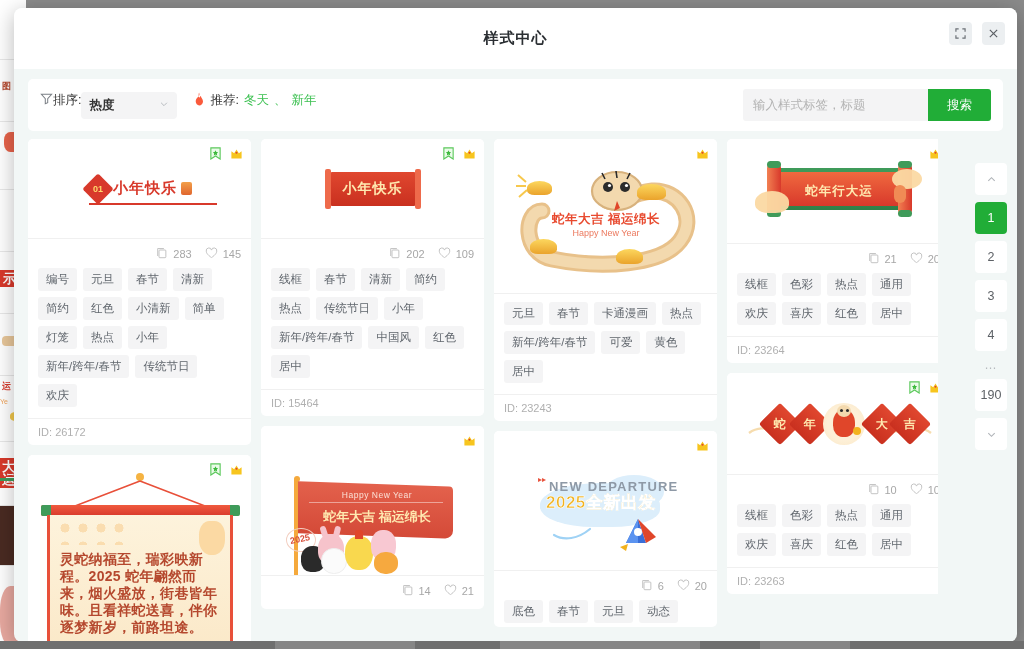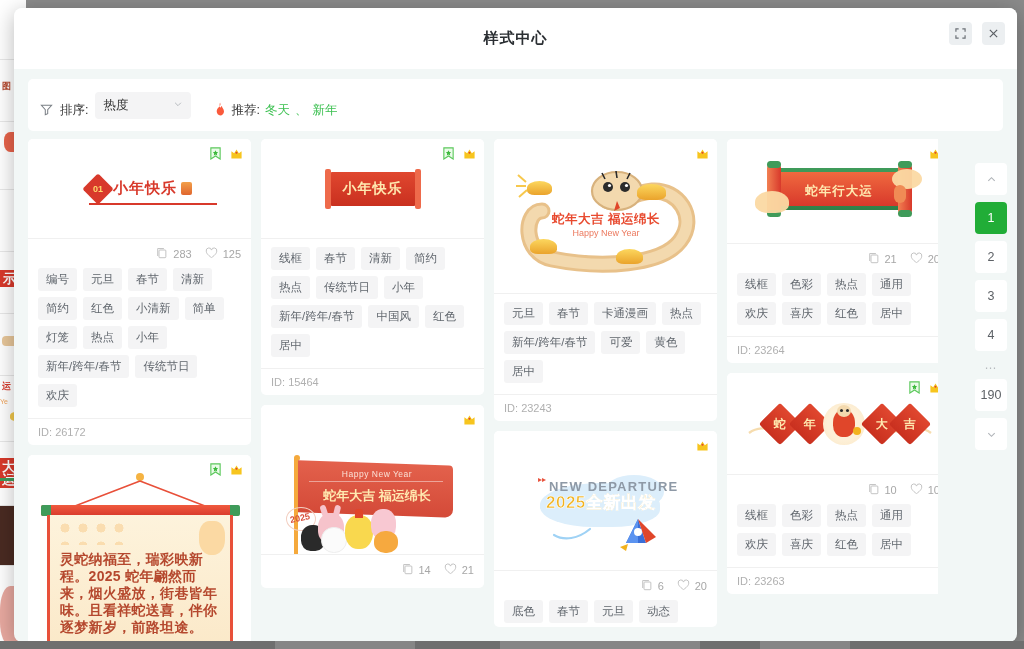--- a/index.html
+++ b/index.html
@@ -57,26 +57,26 @@
   }
   .hdr-btn svg { display: block; }
 
   
   #toolbar-wrap { padding: 10px 14px 0 14px; }
   #toolbar {
     height: 52px; background: #fff; border-radius: 5px;
     display: flex; align-items: center; padding: 0 12px;
     position: relative;
   }
-  .tb-left { display: flex; align-items: flex-end; gap: 7px; font-size: 12.5px; color: #333; }
+  .tb-left { display: flex; align-items: flex-start; font-size: 12.5px; color: #333; }
   .tb-label { color: #333; font-size: 12.5px; }
   .sort-select {
     width: 96px; height: 27px; background: #f4f4f5; border-radius: 4px;
     display: flex; align-items: center; justify-content: space-between;
-    padding: 0 8px; font-size: 12.5px; color: #333; cursor: pointer;
+    padding: 0 8px; font-size: 12.5px; color: #333; cursor: pointer; font-weight: bold;
   }
   .rec-wrap { display: flex; align-items: center; gap: 5px; margin-left: 16px; font-size: 12.5px; color: #333; }
   .rec-tag { color: #3cc051; cursor: pointer; }
   .tb-right { margin-left: auto; display: flex; align-items: center; }
   #search-input {
     width: 185px; height: 32px; background: #f4f4f5; border: none;
     padding: 0 10px; font-size: 12.5px; color: #333; outline: none;
     border-radius: 3px 0 0 3px;
     font-family: "Liberation Sans", sans-serif;
   }
@@ -235,20 +235,24 @@
             <svg width="12" height="14" viewBox="0 0 12 14">
               <path d="M6 0.6c1.1 2.1.2 3.2-.7 4.2-1 1.1-2.6 2.2-2.6 4.5 0 2.3 1.6 4.1 3.6 4.1s3.7-1.7 3.7-4c0-2.6-2-3.6-2.2-5.7-.7 1-1.4 1.3-1.5 2.2-.8-1.4-.9-3.5-.3-5.3z" fill="#fa5a3c"></path>
             </svg>
           </span>
           <span class="tb-label">推荐:</span>
           <span class="rec-tag">冬天</span>
           <span class="rec-tag">、</span>
           <span class="rec-tag">新年</span>
         </div>
       </div>
+      <div class="tb-right">
+        <input id="search-input" type="text" placeholder="输入样式标签，标题" style="">
+        <button id="search-button">搜索</button>
+      </div>
     </div>
   </div>
 
   <div id="grid-area">
     <div id="grid">
 
       <div style="display:flex;flex-direction:column;gap:10px;">
 
         <div class="card">
           <div class="card-thumb">
@@ -283,21 +287,21 @@
                 <span><svg width="12" height="12" viewBox="0 0 14 14" fill="none" stroke="#bfbfbf" stroke-width="1.1">
                       <rect x="3.5" y="3.5" width="8" height="9" rx="1"></rect>
                       <path d="M2 10.5V1.8h7.2"></path>
                     </svg></span>
                 <span>283</span>
               </span>
               <span class="stat">
                 <span><svg width="13" height="12" viewBox="0 0 15 14" fill="none" stroke="#bfbfbf" stroke-width="1.1">
                       <path d="M7.5 12.3S1.4 8.6 1.4 4.9A3 3 0 0 1 7.5 3.6 3 3 0 0 1 13.6 4.9c0 3.7-6.1 7.4-6.1 7.4z"></path>
                     </svg></span>
-                <span>125</span>
+                <span>145</span>
               </span>
             </div>
             <div class="tags">
               <span class="tag">编号</span>
               <span class="tag">元旦</span>
               <span class="tag">春节</span>
               <span class="tag">清新</span>
               <span class="tag">简约</span>
               <span class="tag">红色</span>
               <span class="tag">小清新</span>
@@ -369,20 +373,35 @@
             </div>
             <div class="art">
               <div style="position:relative;display:flex;align-items:center;justify-content:center;width:86px;height:34px;background:linear-gradient(#e0472f,#c9301f);border-radius:2px;">
                 <div style="position:absolute;left:-5px;top:-3px;width:6px;height:40px;background:#ee6a4b;border-radius:2px;"></div>
                 <div style="position:absolute;right:-5px;top:-3px;width:6px;height:40px;background:#ee6a4b;border-radius:2px;"></div>
                 <span style="color:#ffe9b0;font-size:14px;font-weight:bold;letter-spacing:1px;">小年快乐</span>
               </div>
             </div>
           </div>
           <div class="card-body">
+            <div class="stats">
+              <span class="stat">
+                <span><svg width="12" height="12" viewBox="0 0 14 14" fill="none" stroke="#bfbfbf" stroke-width="1.1">
+                      <rect x="3.5" y="3.5" width="8" height="9" rx="1"></rect>
+                      <path d="M2 10.5V1.8h7.2"></path>
+                    </svg></span>
+                <span>202</span>
+              </span>
+              <span class="stat">
+                <span><svg width="13" height="12" viewBox="0 0 15 14" fill="none" stroke="#bfbfbf" stroke-width="1.1">
+                      <path d="M7.5 12.3S1.4 8.6 1.4 4.9A3 3 0 0 1 7.5 3.6 3 3 0 0 1 13.6 4.9c0 3.7-6.1 7.4-6.1 7.4z"></path>
+                    </svg></span>
+                <span>109</span>
+              </span>
+            </div>
             <div class="tags">
               <span class="tag">线框</span>
               <span class="tag">春节</span>
               <span class="tag">清新</span>
               <span class="tag">简约</span>
               <span class="tag">热点</span>
               <span class="tag">传统节日</span>
               <span class="tag">小年</span>
               <span class="tag">新年/跨年/春节</span>
               <span class="tag">中国风</span>

